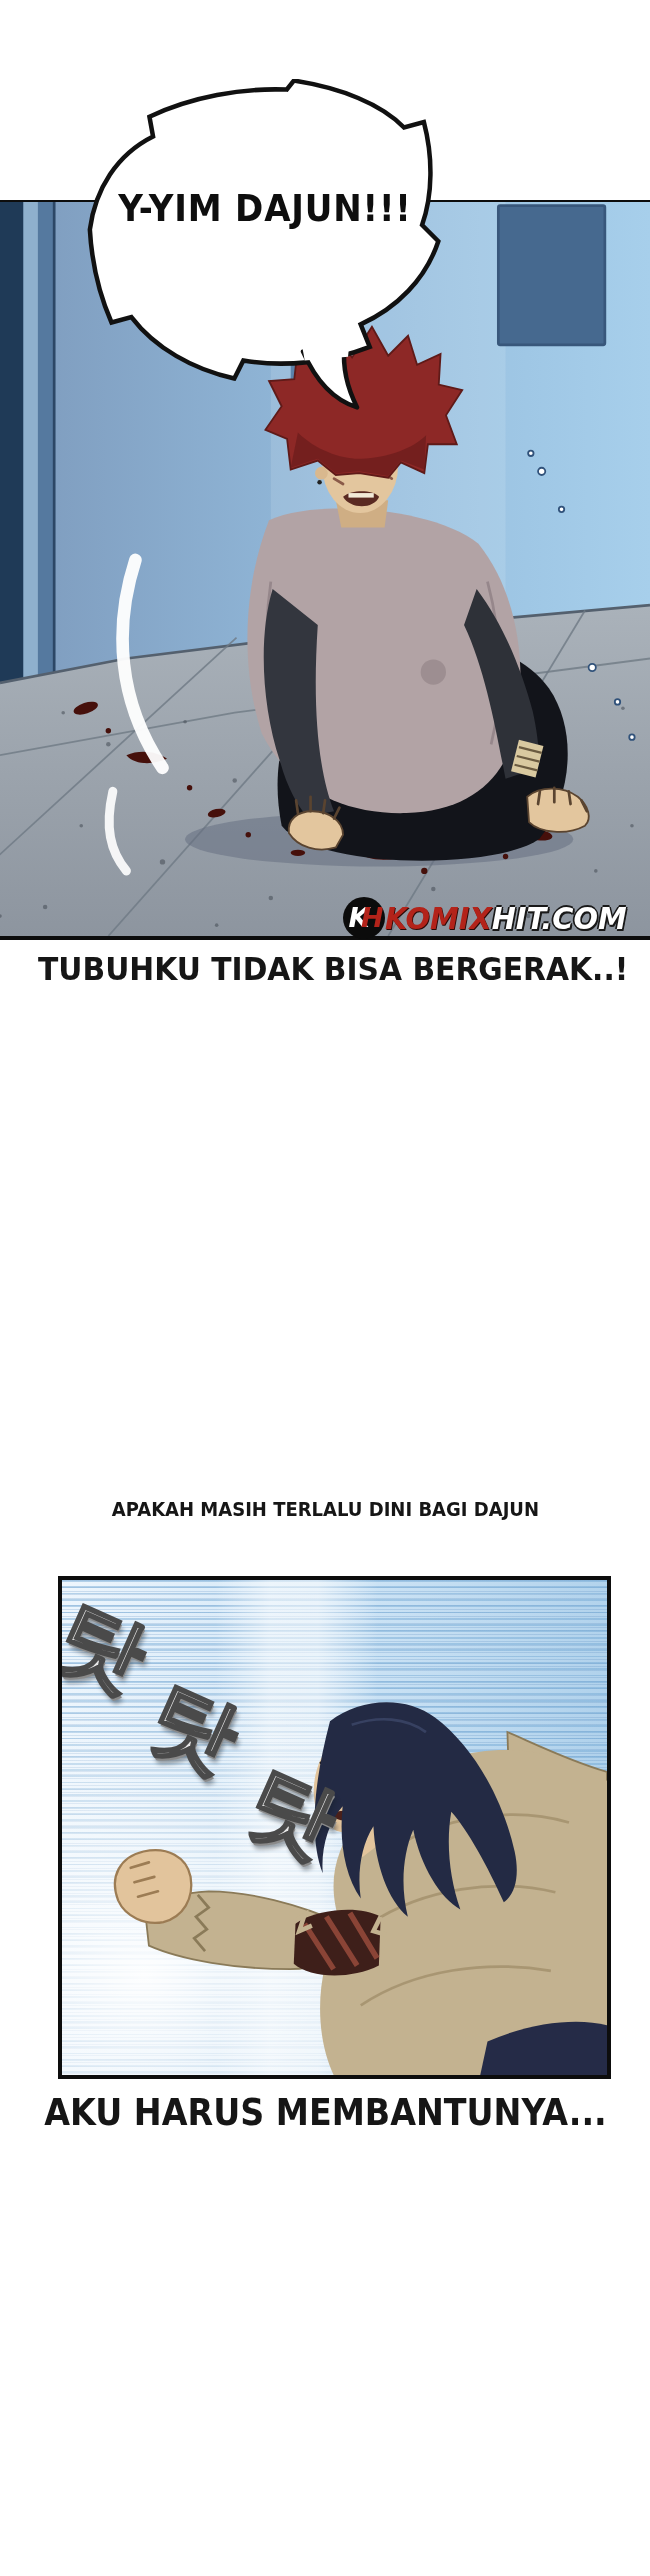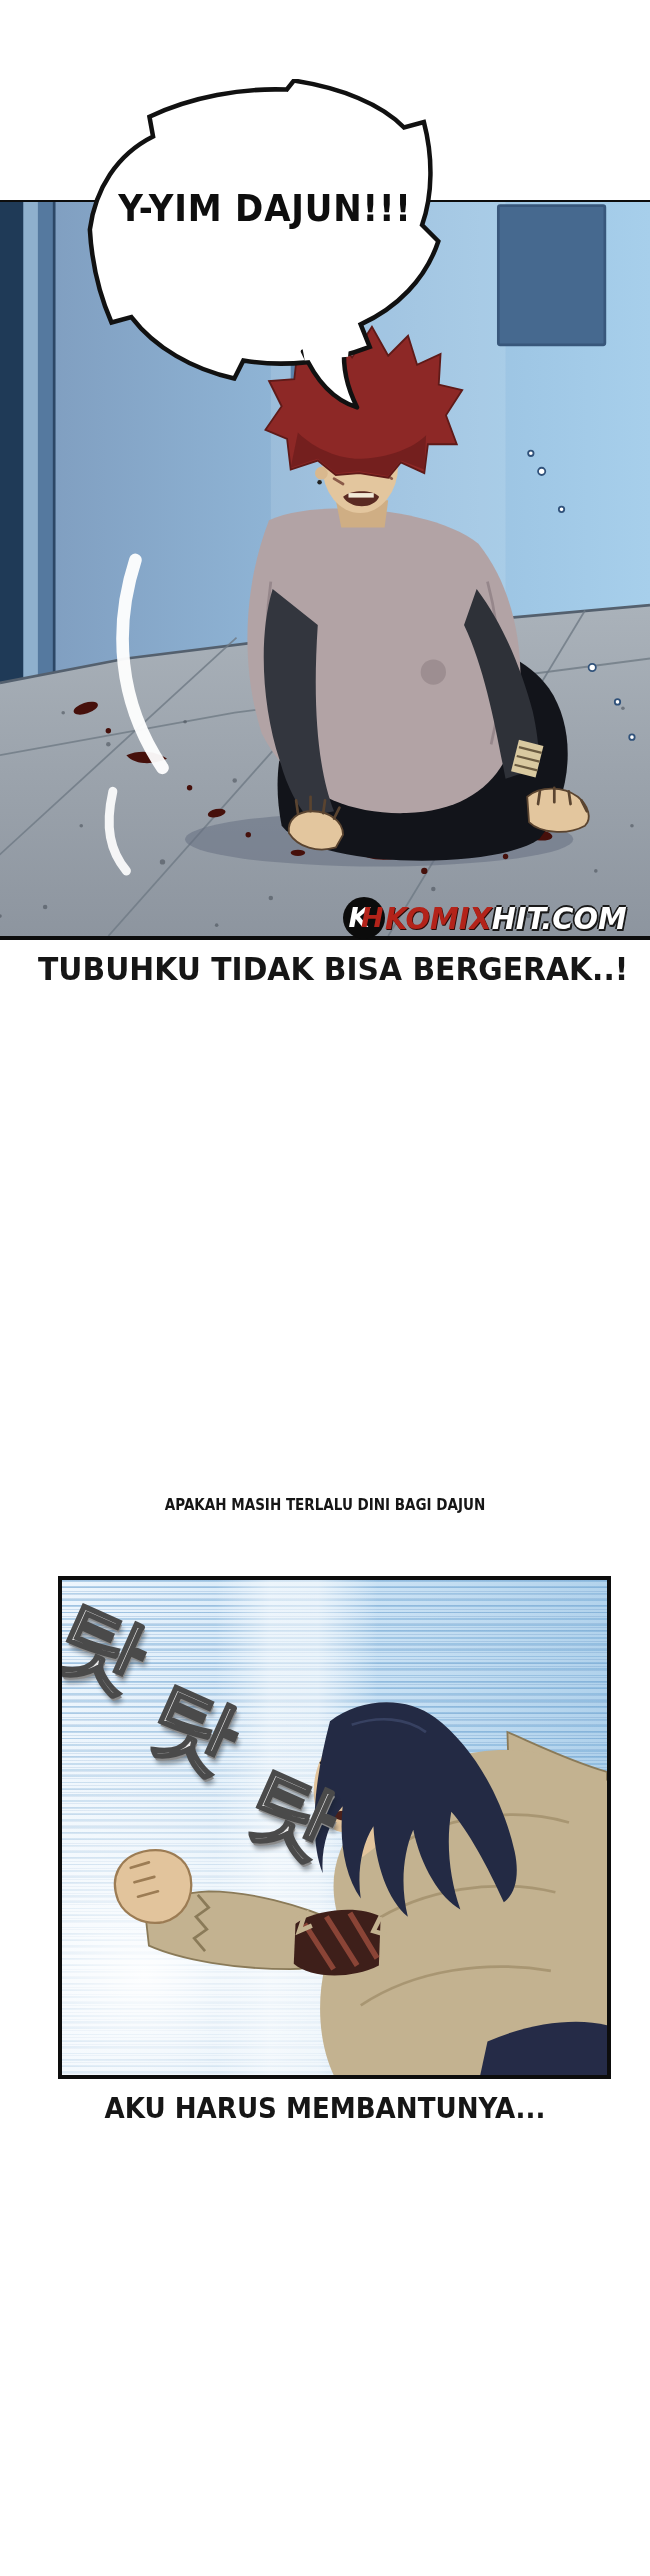--- a/index.html
+++ b/index.html
@@ -38,23 +38,23 @@
   .wm-logo .wm-k{left:5.4px;color:#ffffff;}
   .wm-logo .wm-h{left:18px;color:var(--accent-red,#c0281e);}
   .wm-text{font-style:italic;font-weight:900;font-size:31px;letter-spacing:0;white-space:nowrap;
     transform:scaleX(.93);transform-origin:left;}
   .wm-red{color:var(--accent-red,#b3231a);text-shadow:0.9px 0.9px 0 #2a0805;}
   .wm-white{color:#ffffff;text-shadow:-1.8px 0 0 #191919,1.8px 0 0 #191919,0 -1.8px 0 #191919,0 1.8px 0 #191919,1.8px 1.8px 0 #191919;}
   
   .caption{position:absolute;color:var(--text-black,#161616);font-weight:800;z-index:2;}
   .caption .scale{display:inline-block;transform:scaleX(.93);transform-origin:left center;white-space:nowrap;}
   .caption1{left:38px;top:950px;width:614px;font-size:32px;text-align:left;}
-  .caption2{left:0;top:1495px;width:650px;font-size:15px;text-align:center;line-height:1.45;}
+  .caption2{left:0;top:1495px;width:650px;font-size:20px;text-align:center;line-height:1.45;}
   .caption2 .scale{transform:scaleX(.9);transform-origin:center;}
-  .caption3{left:0;top:2091px;width:650px;font-size:29px;text-align:center;}
+  .caption3{left:0;top:2091px;width:650px;font-size:37px;text-align:center;}
   .caption3 .scale{transform:scaleX(.9);transform-origin:center;}
   
   .panel2{
     position:absolute;left:58px;top:1576px;width:553px;height:503px;
     border:4.5px solid var(--panel-border,#0c0c0c);box-sizing:border-box;overflow:hidden;
     background:
       radial-gradient(ellipse at 15% 80%, rgba(255,255,255,.95), rgba(255,255,255,0) 55%),
       linear-gradient(90deg, rgba(255,255,255,0) 28%, rgba(255,255,255,.55) 38%, rgba(255,255,255,.55) 47%, rgba(255,255,255,0) 58%),
       repeating-linear-gradient(180deg, rgba(110,165,210,.45) 0 1.8px, rgba(110,165,210,0) 1.8px 6.3px),
       repeating-linear-gradient(180deg, rgba(80,130,185,.22) 0 0.9px, rgba(80,130,185,0) 0.9px 3.6px),

